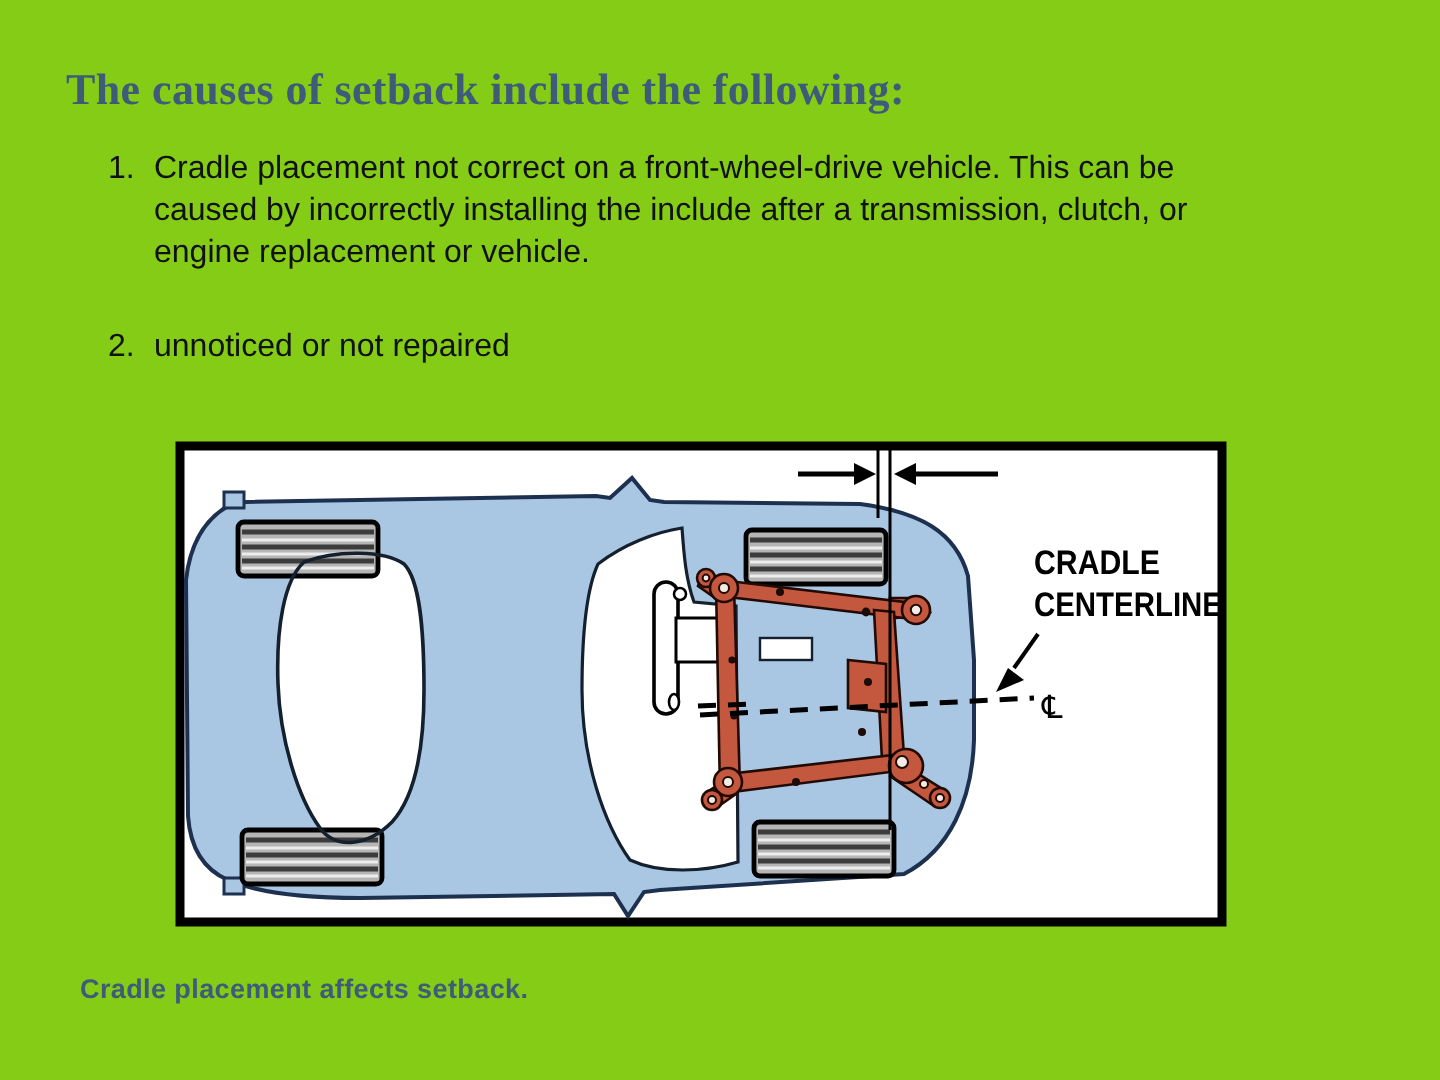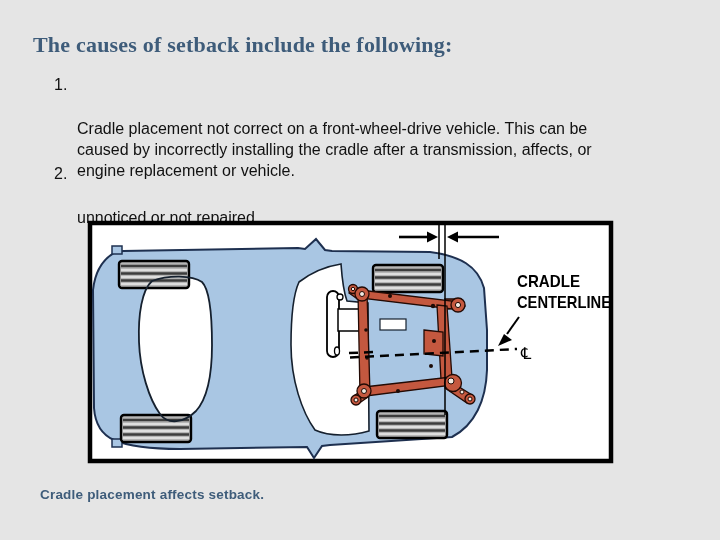--- a/index.html
+++ b/index.html
@@ -1,42 +1,42 @@
 <!DOCTYPE html>
 <html><head>
 <meta charset="utf-8">
 <style>
   html,body{margin:0;padding:0;background:#ffffff;}
-  .page{position:relative;width:720px;height:540px;background:#e5e5e5;overflow:hidden;
+  .page{position:relative;width:720px;height:540px;background:#84cc16;overflow:hidden;
         font-family:"Liberation Sans",sans-serif;}
   .slide-title{position:absolute;left:33px;top:32px;
         font-family:"Liberation Serif",serif;font-weight:bold;font-size:22px;
         color:#3e5c7a;white-space:nowrap;letter-spacing:0.2px;}
   .list-item{position:absolute;left:54px;color:#111111;font-size:16px;line-height:21px;}
   .list-item .num{position:absolute;left:0;top:0;}
-  .list-item .lines{margin-left:23px;margin-top:44px;}
+  .list-item .lines{margin-left:23px;}
   .list-item .lines div{white-space:nowrap;}
   .diagram-svg{position:absolute;left:0;top:0;}
   .caption{position:absolute;left:40px;top:487px;width:680px;text-align:left;
         font-weight:bold;font-size:13.5px;color:#3e5c7a;letter-spacing:0.2px;}
   .cl-label{font-family:"Liberation Sans",sans-serif;font-weight:bold;fill:#000000;}
   .cl-symbol{font-family:"DejaVu Sans",sans-serif;fill:#000000;}
 </style>
 </head>
 <body>
 
 <div class="page">
 
   <div class="slide-title">The causes of setback include the following:</div>
 
   <div class="list-item" style="top:74px;">
     <span class="num">1.</span>
     <div class="lines">
       <div>Cradle placement not correct on a front-wheel-drive vehicle. This can be</div>
-      <div>caused by incorrectly installing the cradle after a transmission, affects, or</div>
+      <div>caused by incorrectly installing the include after a transmission, clutch, or</div>
       <div>engine replacement or vehicle.</div>
     </div>
   </div>
 
   <div class="list-item" style="top:163px;">
     <span class="num">2.</span>
     <div class="lines">
       <div>unnoticed or not repaired</div>
     </div>
   </div>

